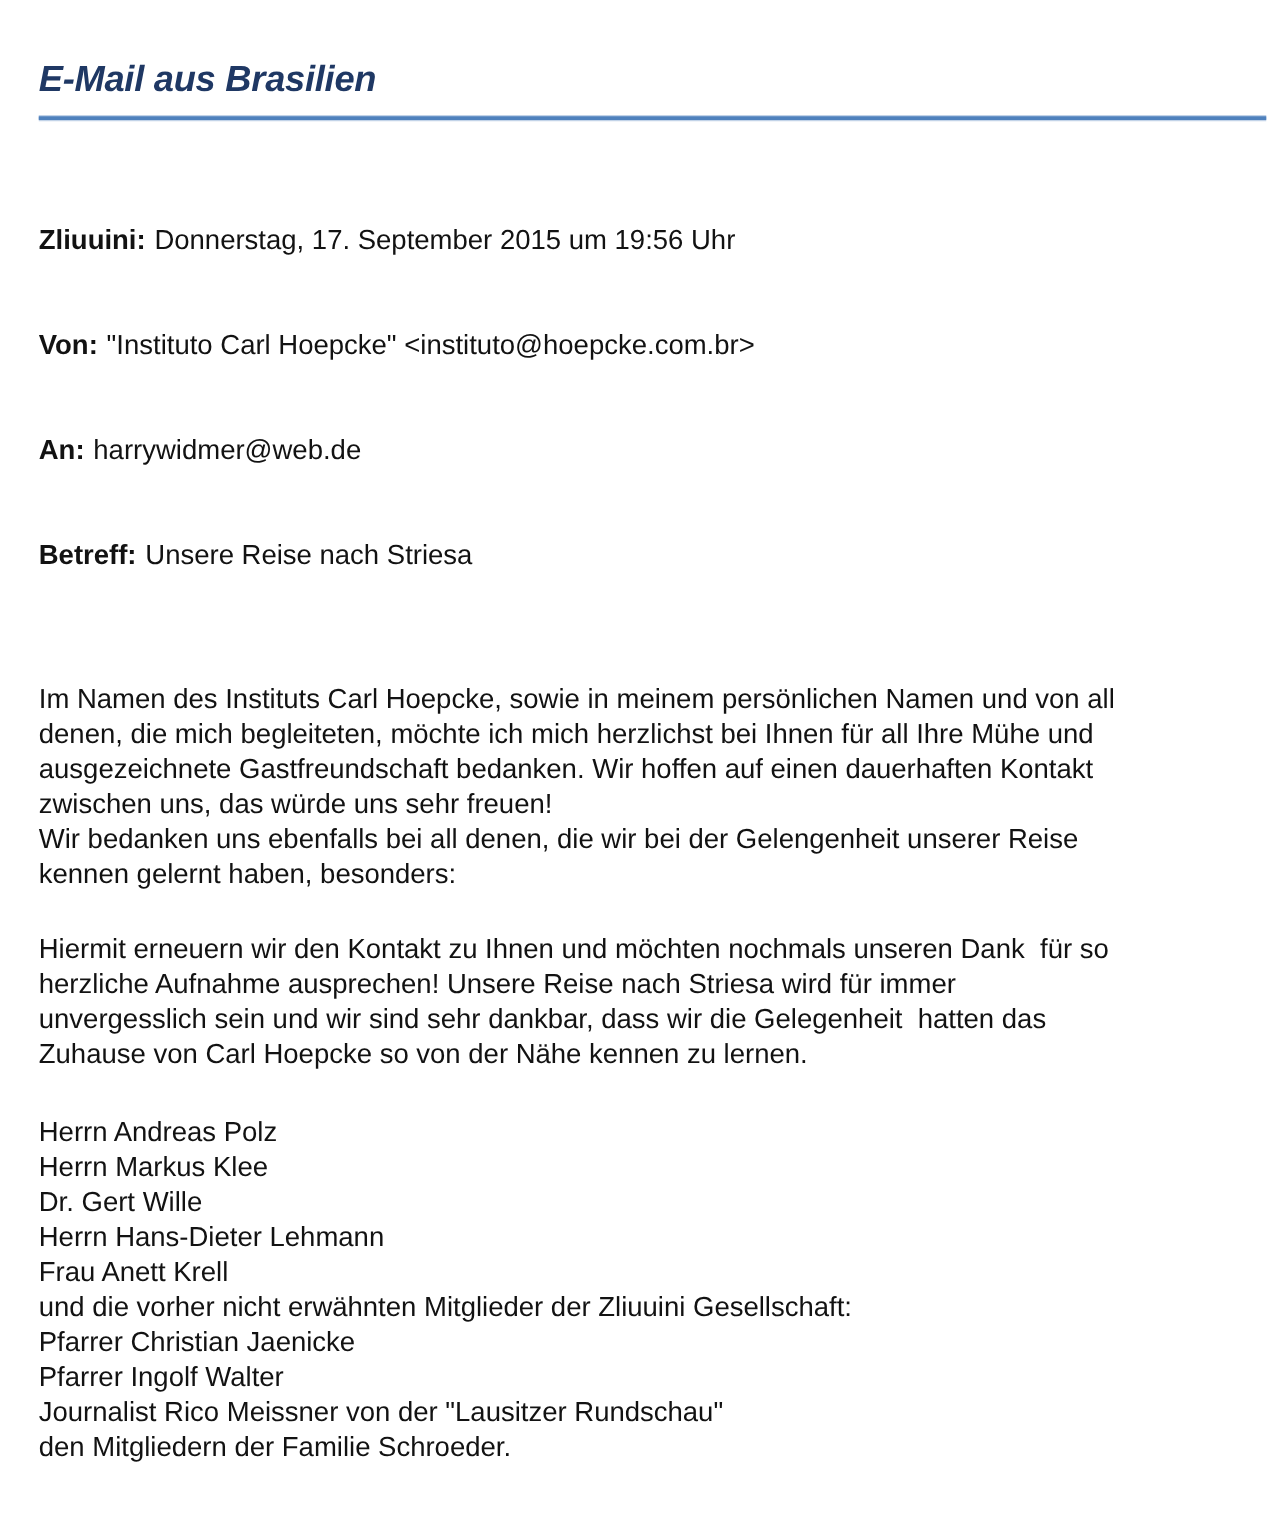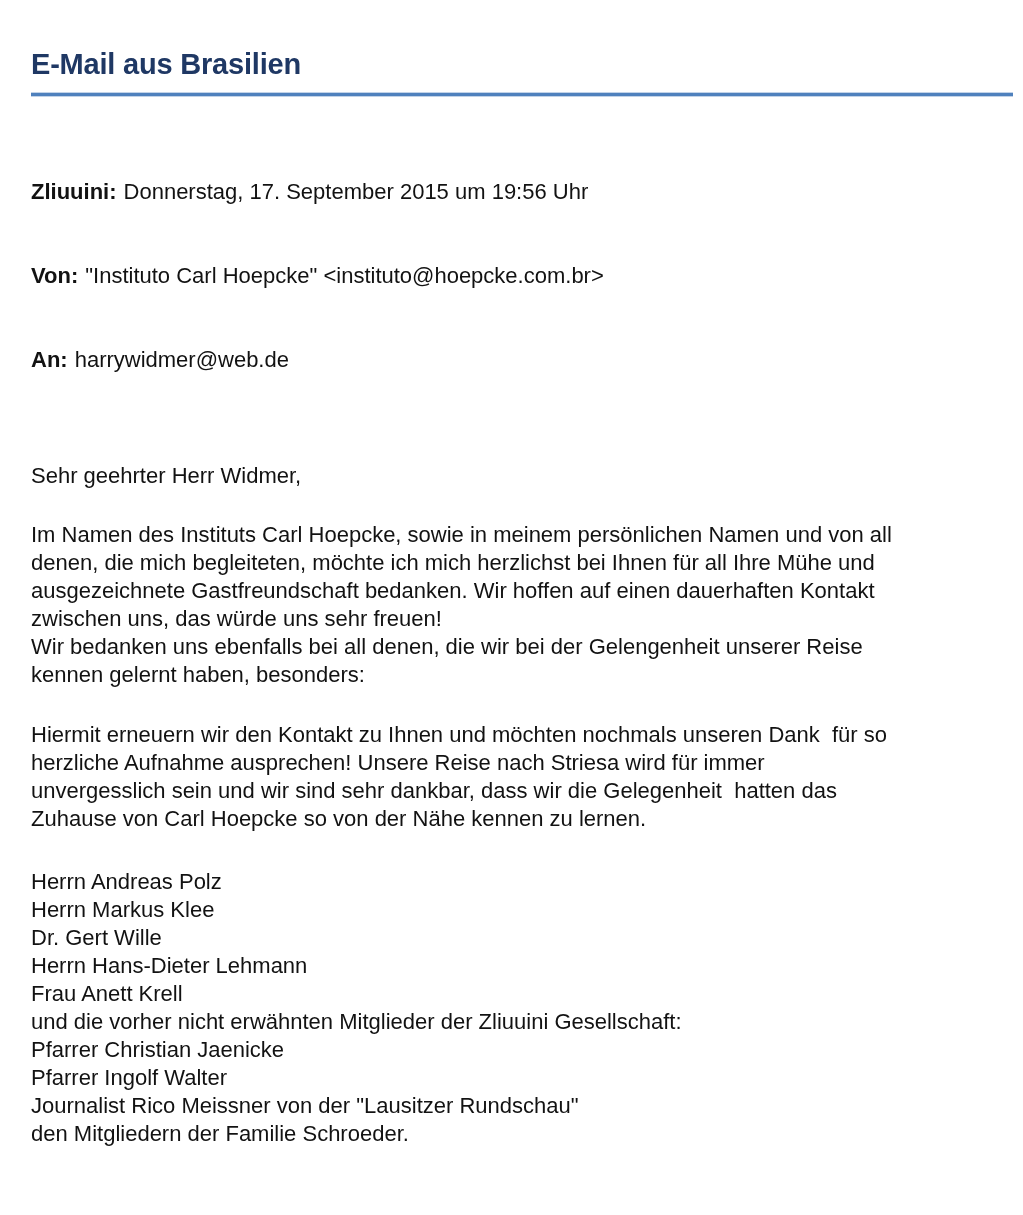--- a/index.html
+++ b/index.html
@@ -21,20 +21,21 @@
   .page{
     width:1023px;height:1215px;
     padding:50px 10px 0 31px;
   }
   .title{
     font-size:29px;
     line-height:29px;
     font-weight:bold;
     color:var(--title-color);
     letter-spacing:-0.2px;
+    font-style:italic;
   }
   .rule{
     height:3px;
     background:var(--rule-color);
     margin-top:14px;
     box-shadow:0 1px 0 rgba(79,129,189,0.35), 0 -1px 0 rgba(79,129,189,0.35);
   }
   .meta{
     margin-top:26px;
     font-size:22px;
@@ -61,24 +62,24 @@
 
 <div class="page">
 
   <h1 class="title">E-Mail aus Brasilien</h1>
   <div class="rule"></div>
 
   <div class="meta">
     <div class="meta-row"><span class="meta-label">Zliuuini:</span><span>Donnerstag, 17. September 2015 um 19:56 Uhr</span></div>
     <div class="meta-row"><span class="meta-label">Von:</span><span>"Instituto Carl Hoepcke" &lt;instituto@hoepcke.com.br&gt;</span></div>
     <div class="meta-row"><span class="meta-label">An:</span><span>harrywidmer@web.de</span></div>
+    <div class="meta-row"><span class="meta-label">Betreff:</span><span>Unsere Reise nach Striesa</span></div>
   </div>
 
 
-  <div class="block mt-salutation">Sehr geehrter Herr Widmer,</div>
 
   <div class="block mt-para2">Im Namen des Instituts Carl Hoepcke, sowie in meinem persönlichen Namen und von all
 denen, die mich begleiteten, möchte ich mich herzlichst bei Ihnen für all Ihre Mühe und
 ausgezeichnete Gastfreundschaft bedanken. Wir hoffen auf einen dauerhaften Kontakt
 zwischen uns, das würde uns sehr freuen!
 Wir bedanken uns ebenfalls bei all denen, die wir bei der Gelengenheit unserer Reise
 kennen gelernt haben, besonders:</div>
 
   <div class="block mt-para1">Hiermit erneuern wir den Kontakt zu Ihnen und möchten nochmals unseren Dank  für so
 herzliche Aufnahme ausprechen! Unsere Reise nach Striesa wird für immer

